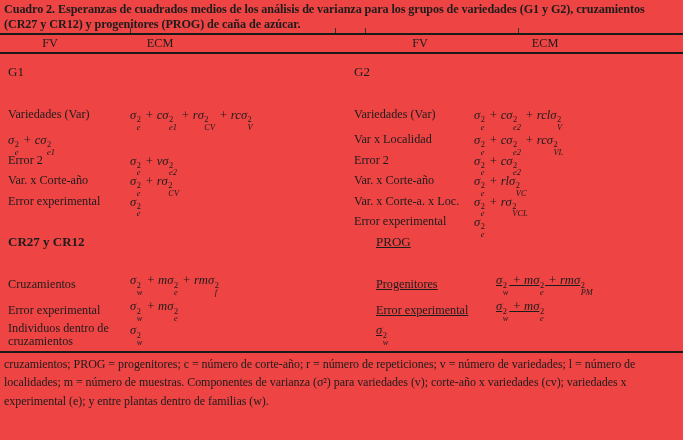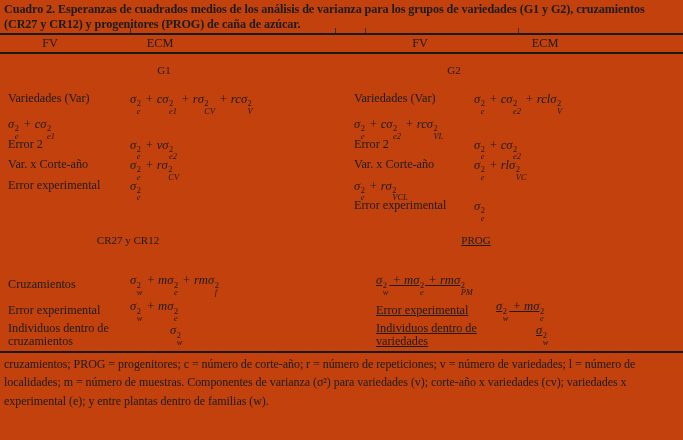--- a/index.html
+++ b/index.html
@@ -1,17 +1,17 @@
 <!DOCTYPE html>
 <html><head>
 <meta charset="utf-8">
 <style>
   html,body{margin:0;padding:0;background:#ffffff;}
   .page{
-    position:relative;width:683px;height:440px;background:#c2410c;
+    position:relative;width:683px;height:440px;background:#ef4444;
     font-family:"Liberation Serif","DejaVu Serif",serif;color:#1c1c1c;
     overflow:hidden;
   }
   .caption{
     position:absolute;top:2px;left:4px;width:676px;
     font-weight:bold;font-size:12.2px;line-height:14.6px;letter-spacing:-0.1px;
   }
   .rule{position:absolute;left:0;width:683px;height:2px;background:#1a1a1a;}
   .rule.r1{top:33px;}
   .rule.r2{top:52px;height:1.7px;}
@@ -22,30 +22,30 @@
   }
   .hc1{left:20px;width:60px;}
   .hc2{left:118px;width:84px;}
   .hc3{left:388px;width:64px;}
   .hc4{left:503px;width:84px;}
   .section{position:absolute;font-size:12.2px;}
   #sec-g1{left:8px;top:64px;width:312px;}
   #sec-g2{left:354px;top:64px;width:300px;}
   #sec-cr{left:8px;top:234px;width:312px;}
   #sec-prog{left:376px;top:234px;width:300px;text-decoration:underline;}
-  .ghead{height:16px;text-align:center;font-size:11px;}
-  #sec-cr .ghead{width:240px;}
+  .ghead{height:16px;text-align:left;font-size:13px;}
+  #sec-cr .ghead{width:240px;font-weight:bold;}
   #sec-g2 .ghead,#sec-prog .ghead{width:200px;}
-  .rows{margin-top:12px;}
+  .rows{margin-top:28px;}
   #sec-cr .rows,#sec-prog .rows{margin-top:22px;}
   .row{display:flex;align-items:flex-start;height:20.5px;}
   .row:first-child{height:25px;}
   #sec-cr .row,#sec-prog .row{height:26px;align-items:center;}
   #sec-cr .row:first-child,#sec-prog .row:first-child{height:26px;}
-  #sec-cr .row:last-child,#sec-prog .row:last-child{margin-top:-5px;height:32px;gap:40px;}
+  #sec-cr .row:last-child,#sec-prog .row:last-child{margin-top:-5px;height:32px;}
   .fv{width:122px;line-height:13.5px;}
   #sec-g2 .fv,#sec-prog .fv{width:120px;}
   .ecm{flex:1;font-style:italic;font-size:12.6px;white-space:nowrap;}
   .sg{white-space:nowrap;}
   .sc{
     display:inline-flex;flex-direction:column;justify-content:center;
     font-size:8.4px;line-height:7.6px;vertical-align:-3.2px;margin-left:0.5px;margin-right:1px;
     text-align:left;
   }
   .sc .sp{font-style:normal;display:block;}
@@ -145,20 +145,21 @@
                 <span class="sb">e</span>
               </span></span> + c<span class="sg">σ<span class="sc">
                 <span class="sp">2</span>
                 <span class="sb">e2</span>
               </span></span> + rcl<span class="sg">σ<span class="sc">
                 <span class="sp">2</span>
                 <span class="sb">V</span>
               </span></span></div>
         </div>
         <div class="row">
+          <div class="fv">Var x Localidad</div>
           <div class="ecm"><span class="sg">σ<span class="sc">
                 <span class="sp">2</span>
                 <span class="sb">e</span>
               </span></span> + c<span class="sg">σ<span class="sc">
                 <span class="sp">2</span>
                 <span class="sb">e2</span>
               </span></span> + rc<span class="sg">σ<span class="sc">
                 <span class="sp">2</span>
                 <span class="sb">VL</span>
               </span></span></div>
@@ -177,20 +178,21 @@
           <div class="fv">Var. x Corte-año</div>
           <div class="ecm"><span class="sg">σ<span class="sc">
                 <span class="sp">2</span>
                 <span class="sb">e</span>
               </span></span> + rl<span class="sg">σ<span class="sc">
                 <span class="sp">2</span>
                 <span class="sb">VC</span>
               </span></span></div>
         </div>
         <div class="row">
+          <div class="fv">Var. x Corte-a. x Loc.</div>
           <div class="ecm"><span class="sg">σ<span class="sc">
                 <span class="sp">2</span>
                 <span class="sb">e</span>
               </span></span> + r<span class="sg">σ<span class="sc">
                 <span class="sp">2</span>
                 <span class="sb">VCL</span>
               </span></span></div>
         </div>
         <div class="row">
           <div class="fv">Error experimental</div>
@@ -235,20 +237,21 @@
                 <span class="sb">w</span>
               </span></span></div>
         </div>
       </div>
   </div>
 
   <div class="section" id="sec-prog">
     <div class="ghead">PROG</div>
     <div class="rows">
         <div class="row">
+          <div class="fv">Progenitores</div>
           <div class="ecm"><span class="sg">σ<span class="sc">
                 <span class="sp">2</span>
                 <span class="sb">w</span>
               </span></span> + m<span class="sg">σ<span class="sc">
                 <span class="sp">2</span>
                 <span class="sb">e</span>
               </span></span> + rm<span class="sg">σ<span class="sc">
                 <span class="sp">2</span>
                 <span class="sb">PM</span>
               </span></span></div>
@@ -257,21 +260,20 @@
           <div class="fv">Error experimental</div>
           <div class="ecm"><span class="sg">σ<span class="sc">
                 <span class="sp">2</span>
                 <span class="sb">w</span>
               </span></span> + m<span class="sg">σ<span class="sc">
                 <span class="sp">2</span>
                 <span class="sb">e</span>
               </span></span></div>
         </div>
         <div class="row">
-          <div class="fv">Individuos dentro de variedades</div>
           <div class="ecm"><span class="sg">σ<span class="sc">
                 <span class="sp">2</span>
                 <span class="sb">w</span>
               </span></span></div>
         </div>
       </div>
   </div>
 
   <div class="rule r3"></div>
 

